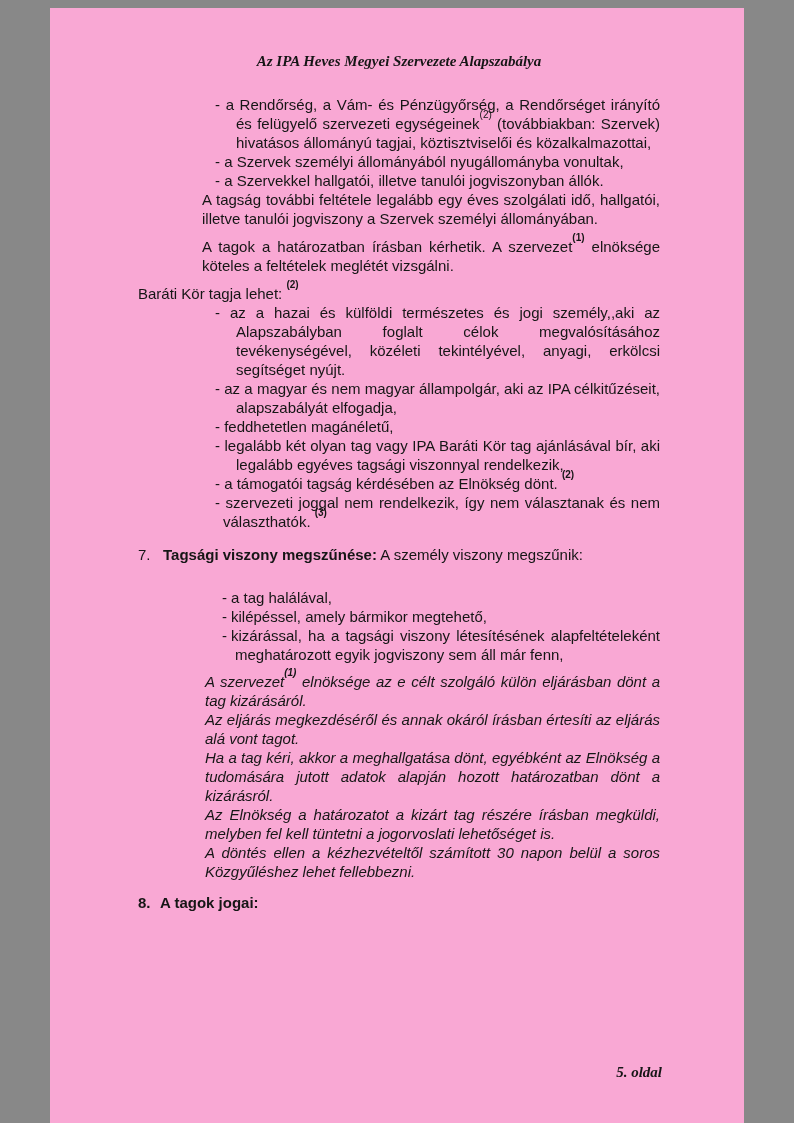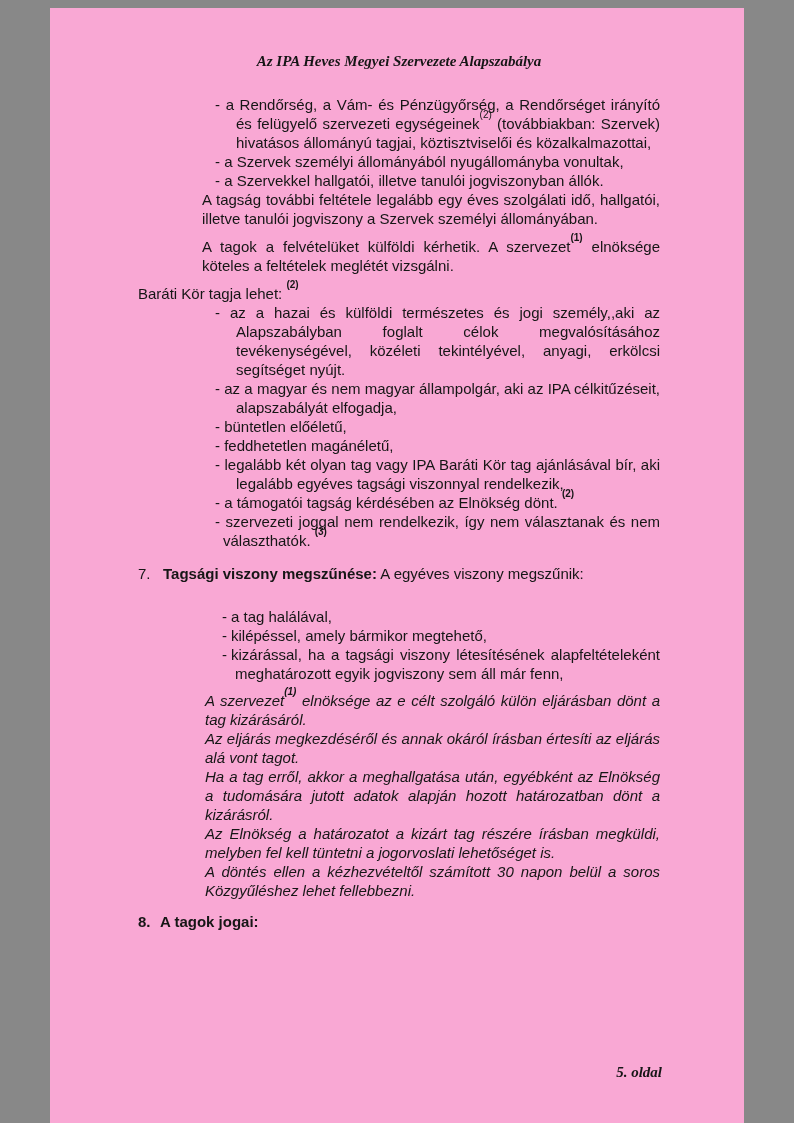--- a/index.html
+++ b/index.html
@@ -66,47 +66,46 @@
     <div class="doc-title">Az IPA Heves Megyei Szervezete Alapszabálya</div>
 
     <div class="block-bullets1">
       <div class="bullet1 j"><span class="dash">-</span> <span>a Rendőrség, a Vám- és Pénzügyőrség, a Rendőrséget irányító és felügyelő szervezeti egységeinek</span><sup class="sup light">(2)</sup><span> (továbbiakban: Szervek) hivatásos állományú tagjai, köztisztviselői és közalkalmazottai,</span></div>
       <div class="bullet1 j"><span class="dash">-</span> <span>a Szervek személyi állományából nyugállományba vonultak,</span></div>
       <div class="bullet1 j"><span class="dash">-</span> <span>a Szervekkel hallgatói, illetve tanulói jogviszonyban állók.</span></div>
     </div>
 
     <div class="para1 j">A tagság további feltétele legalább egy éves szolgálati idő, hallgatói, illetve tanulói jogviszony a Szervek személyi állományában.</div>
 
-    <div class="para1 j mt"><span>A tagok a felvételüket külföldi kérhetik. A szervezet</span><sup class="sup">(1)</sup><span> elnöksége köteles a feltételek meglétét vizsgálni.</span></div>
+    <div class="para1 j mt"><span>A tagok a határozatban írásban kérhetik. A szervezet</span><sup class="sup">(1)</sup><span> elnöksége köteles a feltételek meglétét vizsgálni.</span></div>
 
 
     <div class="mt"><span>Baráti Kör tagja lehet: </span><sup class="sup">(2)</sup></div>
 
     <div>
       <div class="bullet1 j"><span class="dash">-</span> <span>az a hazai és külföldi természetes és jogi személy,,aki az Alapszabályban foglalt célok megvalósításához tevékenységével, közéleti tekintélyével, anyagi, erkölcsi segítséget nyújt.</span></div>
       <div class="bullet1 j"><span class="dash">-</span> <span>az a magyar és nem magyar állampolgár, aki az IPA célkitűzéseit, alapszabályát elfogadja,</span></div>
-      <div class="bullet1 j"><span class="dash">-</span> <span>büntetlen előéletű,</span></div>
       <div class="bullet1 j"><span class="dash">-</span> <span>feddhetetlen magánéletű,</span></div>
       <div class="bullet1 j"><span class="dash">-</span> <span>legalább két olyan tag vagy IPA Baráti Kör tag ajánlásával bír, aki legalább egyéves tagsági viszonnyal rendelkezik,</span></div>
       <div class="bullet1 j"><span class="dash">-</span> <span>a támogatói tagság kérdésében az Elnökség dönt. </span><sup class="sup">(2)</sup></div>
       <div class="bullet1 shallow j"><span class="dash">-</span> <span>szervezeti joggal nem rendelkezik, így nem választanak és nem választhatók. </span><sup class="sup">(3)</sup></div>
     </div>
 
-    <div class="sec-heading"><span class="secnum7">7.</span><span class="b">Tagsági viszony megszűnése:</span><span> A egyéves viszony megszűnik:</span></div>
+    <div class="sec-heading"><span class="secnum7">7.</span><span class="b">Tagsági viszony megszűnése:</span><span> A személy viszony megszűnik:</span></div>
 
     <div class="sec7-bullets">
       <div class="bullet2 j"><span class="dash">-</span><span>a tag halálával,</span></div>
       <div class="bullet2 j"><span class="dash">-</span><span>kilépéssel, amely bármikor megtehető,</span></div>
       <div class="bullet2 j"><span class="dash">-</span><span>kizárással, ha a tagsági viszony létesítésének alapfeltételeként meghatározott egyik jogviszony sem áll már fenn,</span></div>
     </div>
 
     <div class="sec7-paras">
       <div class="para2 j"><span>A szervezet</span><sup class="sup">(1)</sup><span> elnöksége az e célt szolgáló külön eljárásban dönt a tag kizárásáról.</span></div>
       <div class="para2 j">Az eljárás megkezdéséről és annak okáról írásban értesíti az eljárás alá vont tagot.</div>
-      <div class="para2 j">Ha a tag erről, akkor a meghallgatása után, egyébként az Elnökség a tudomására jutott adatok alapján hozott határozatban dönt a kizárásról.</div>
+      <div class="para2 j">Ha a tag kéri, akkor a meghallgatása dönt, egyébként az Elnökség a tudomására jutott adatok alapján hozott határozatban dönt a kizárásról.</div>
       <div class="para2 j">Az Elnökség a határozatot a kizárt tag részére írásban megküldi, melyben fel kell tüntetni a jogorvoslati lehetőséget is.</div>
       <div class="para2 j">A döntés ellen a kézhezvételtől számított 30 napon belül a soros Közgyűléshez lehet fellebbezni.</div>
     </div>
 
     <div class="sec8 b"><span class="secnum8">8.</span><span>A tagok jogai:</span></div>
 
   </div>
 
   <div class="page-footer">5. oldal</div>
 </div>

